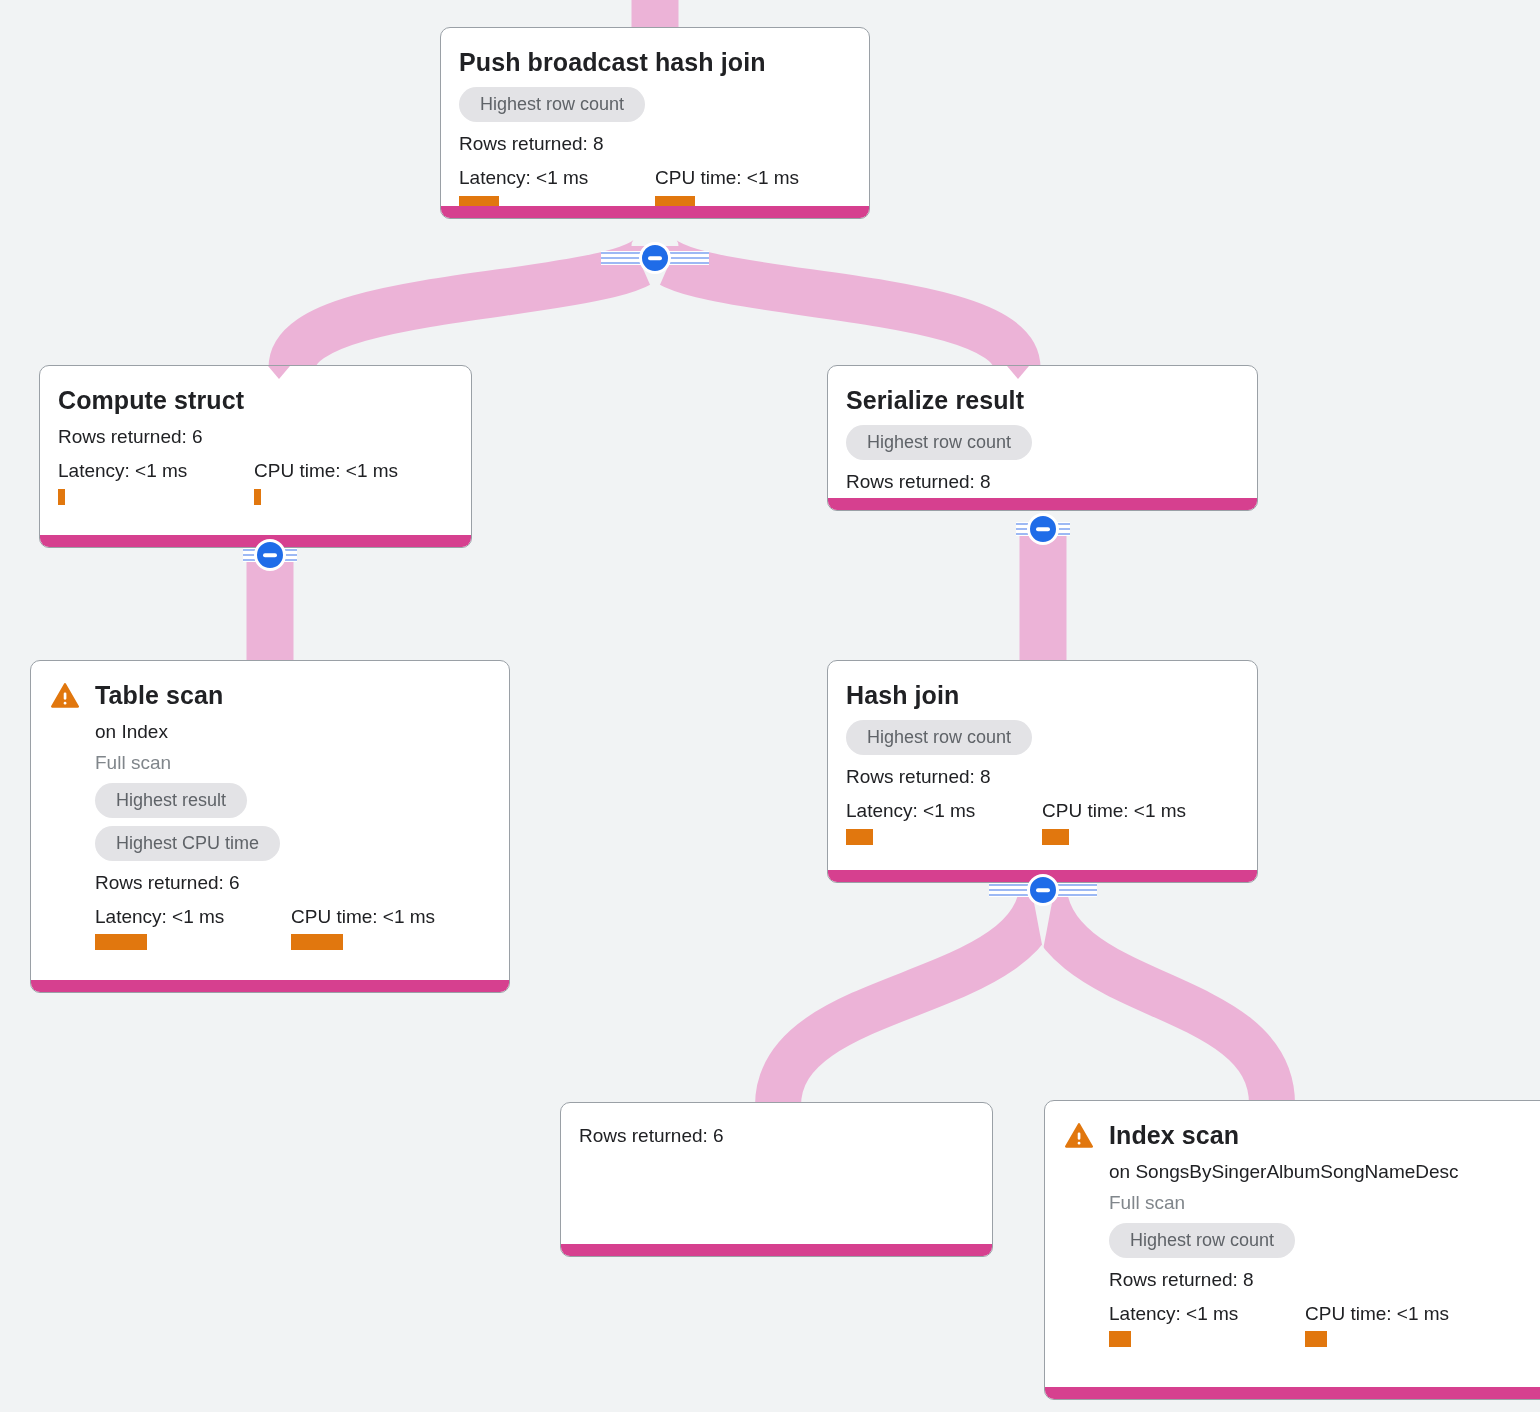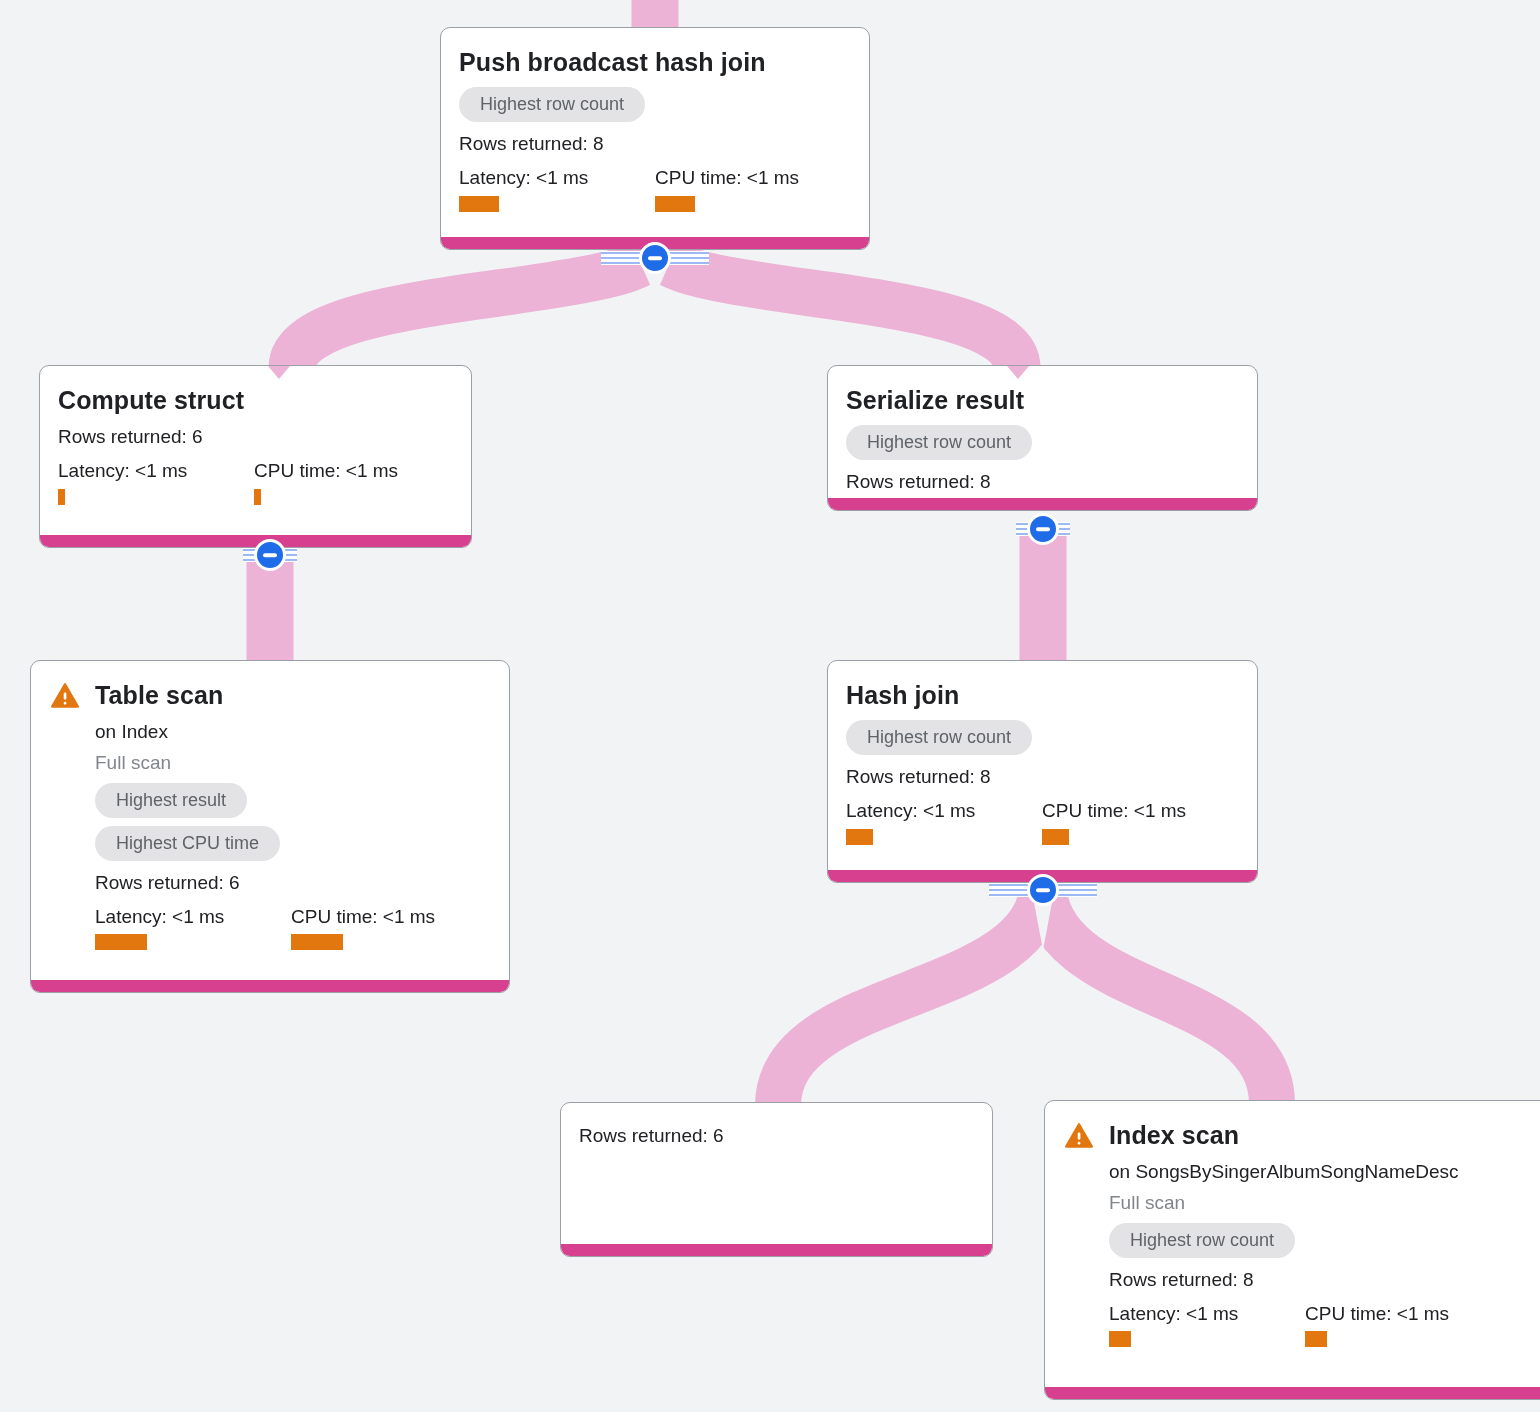--- a/index.html
+++ b/index.html
@@ -26,21 +26,21 @@
   .metrics{display:flex;margin-top:7px;}
   .metric{width:196px;}
   .metric-bar{margin-top:6px;height:16px;background:#e1770e;}
   .bottom-bar{position:absolute;left:0;right:0;bottom:0;height:12px;background:#d6408f;
               border-radius:0 0 9px 9px;}
   .arrival-bump{position:absolute;top:0;width:0;height:0;z-index:2;
                 border-left:11px solid transparent;border-right:11px solid transparent;
                 border-top:13px solid #ecb3d7;}
 
   
-  .n1{left:440px;top:27px;width:430px;height:223px;}
+  .n1{left:440px;top:27px;width:430px;height:192px;}
   .n2{left:39px;top:365px;width:433px;height:183px;}
   .n3{left:827px;top:365px;width:431px;height:146px;}
   .n4{left:30px;top:660px;width:480px;height:333px;}
   .n5{left:827px;top:660px;width:431px;height:223px;}
   .n6{left:560px;top:1102px;width:433px;height:155px;}
   .n7{left:1044px;top:1100px;width:526px;height:300px;}
   .n2 .arrival-bump{left:228px;}
   .n3 .arrival-bump{left:179px;}
 
   

